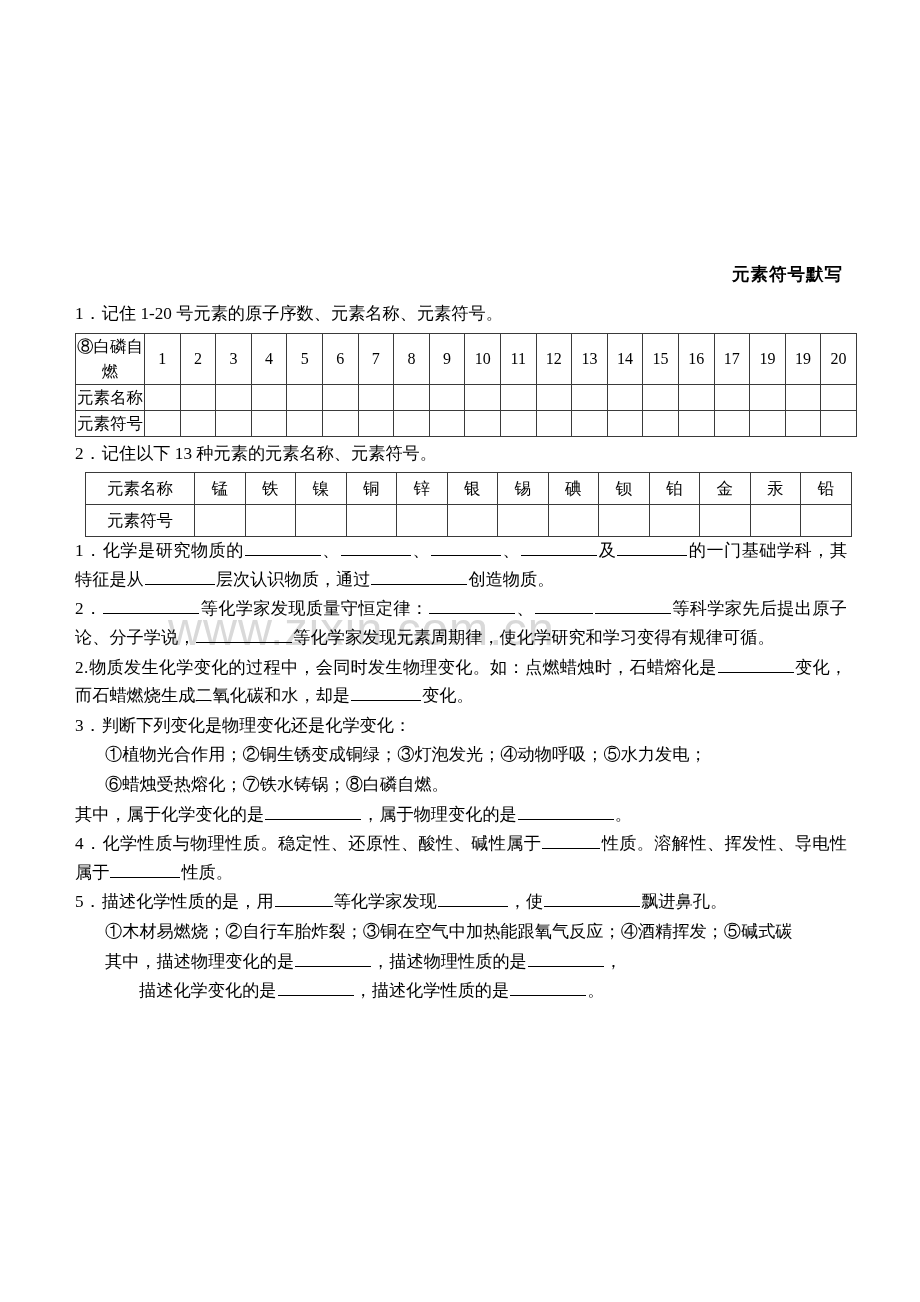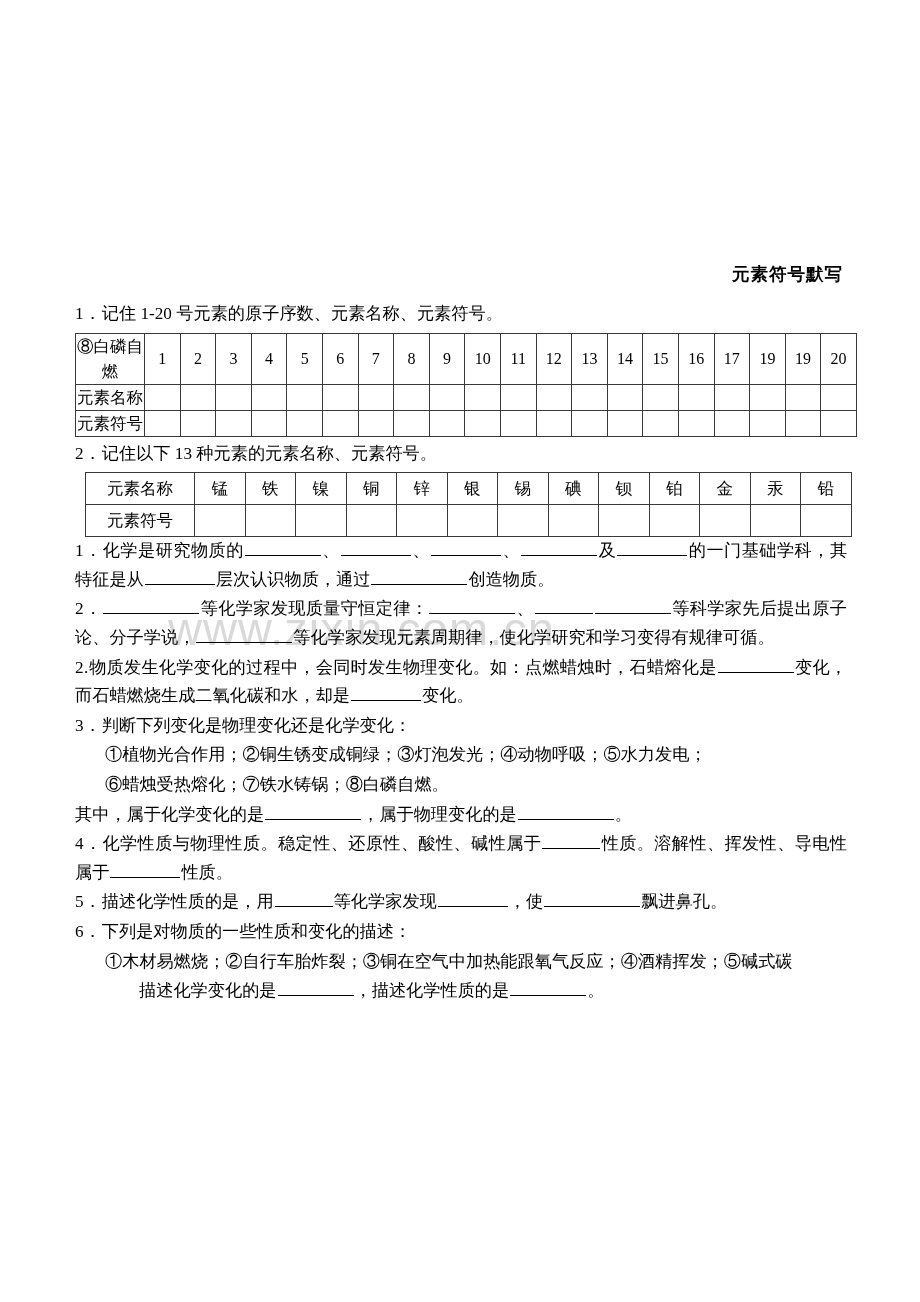--- a/index.html
+++ b/index.html
@@ -266,18 +266,18 @@
 
     <p class="q"><span class="num">3．</span><span>判断下列变化是物理变化还是化学变化：</span></p>
     <p class="q indent">①植物光合作用；②铜生锈变成铜绿；③灯泡发光；④动物呼吸；⑤水力发电；</p>
     <p class="q indent">⑥蜡烛受热熔化；⑦铁水铸锅；⑧白磷自燃。</p>
     <p class="q"><span>其中，属于化学变化的是</span><span class="blank b96"></span><span>，属于物理变化的是</span><span class="blank b96"></span><span>。</span></p>
 
     <p class="q"><span class="num">4．</span><span>化学性质与物理性质。稳定性、还原性、酸性、碱性属于</span><span class="blank b58"></span><span>性质。溶解性、挥发性、导电性属于</span><span class="blank b70"></span><span>性质。</span></p>
 
     <p class="q"><span class="num">5．</span><span>描述化学性质的是，用</span><span class="blank b58"></span><span>等化学家发现</span><span class="blank b70"></span><span>，使</span><span class="blank b96"></span><span>飘进鼻孔。</span></p>
 
-    <p class="q"><span class="num">6．</span><span>下列是对物质的一些性质和变化的描述：</span></p>
     <p class="q indent">①木材易燃烧；②自行车胎炸裂；③铜在空气中加热能跟氧气反应；④酒精挥发；⑤碱式碳</p>
+    <p class="q indent"><span>其中，描述物理变化的是</span><span class="blank b76"></span><span>，描述物理性质的是</span><span class="blank b76"></span><span>，</span></p>
     <p class="q indent2"><span>描述化学变化的是</span><span class="blank b76"></span><span>，描述化学性质的是</span><span class="blank b76"></span><span>。</span></p>
 
   </div>
 </div>
 
 </body></html>

